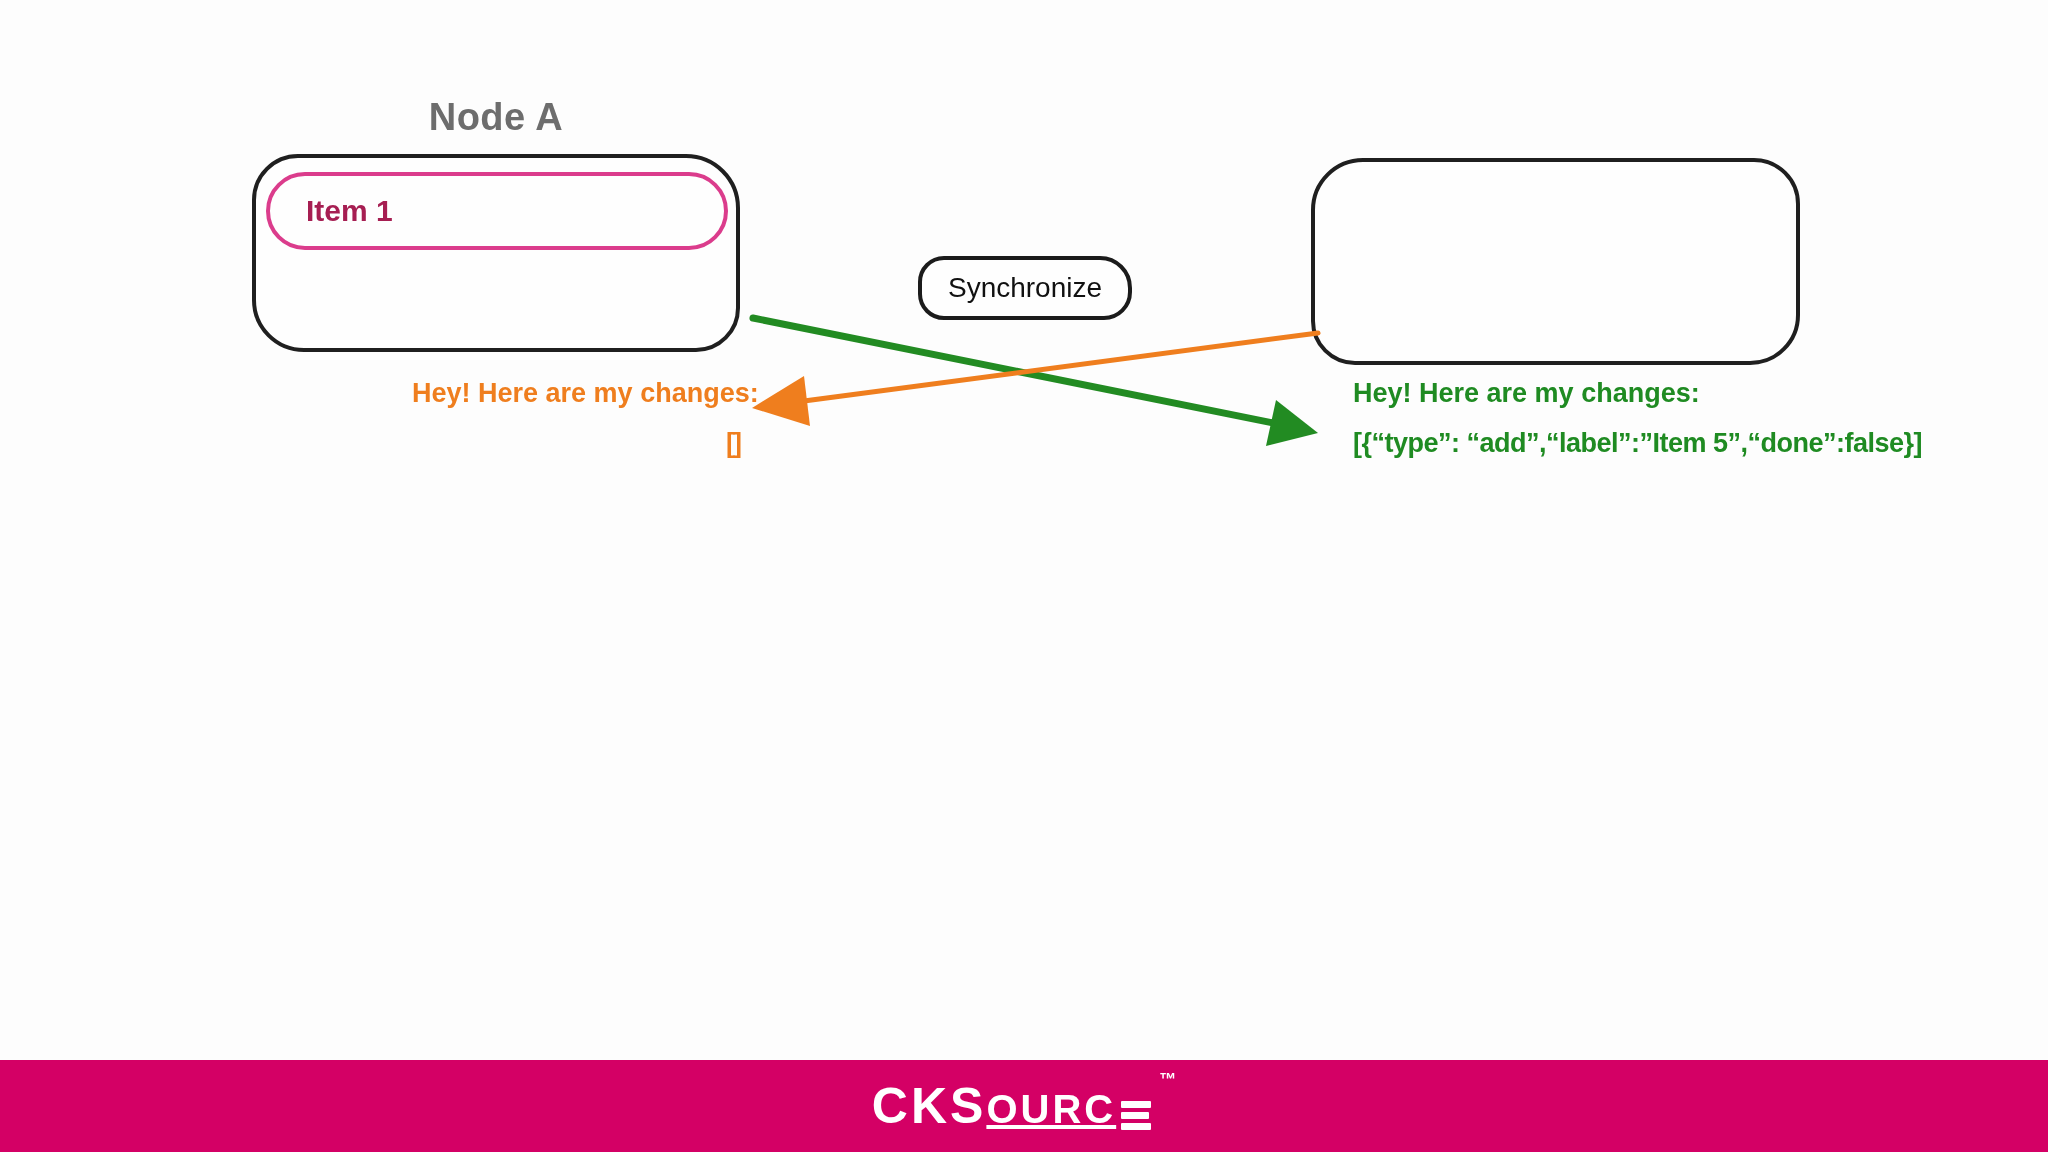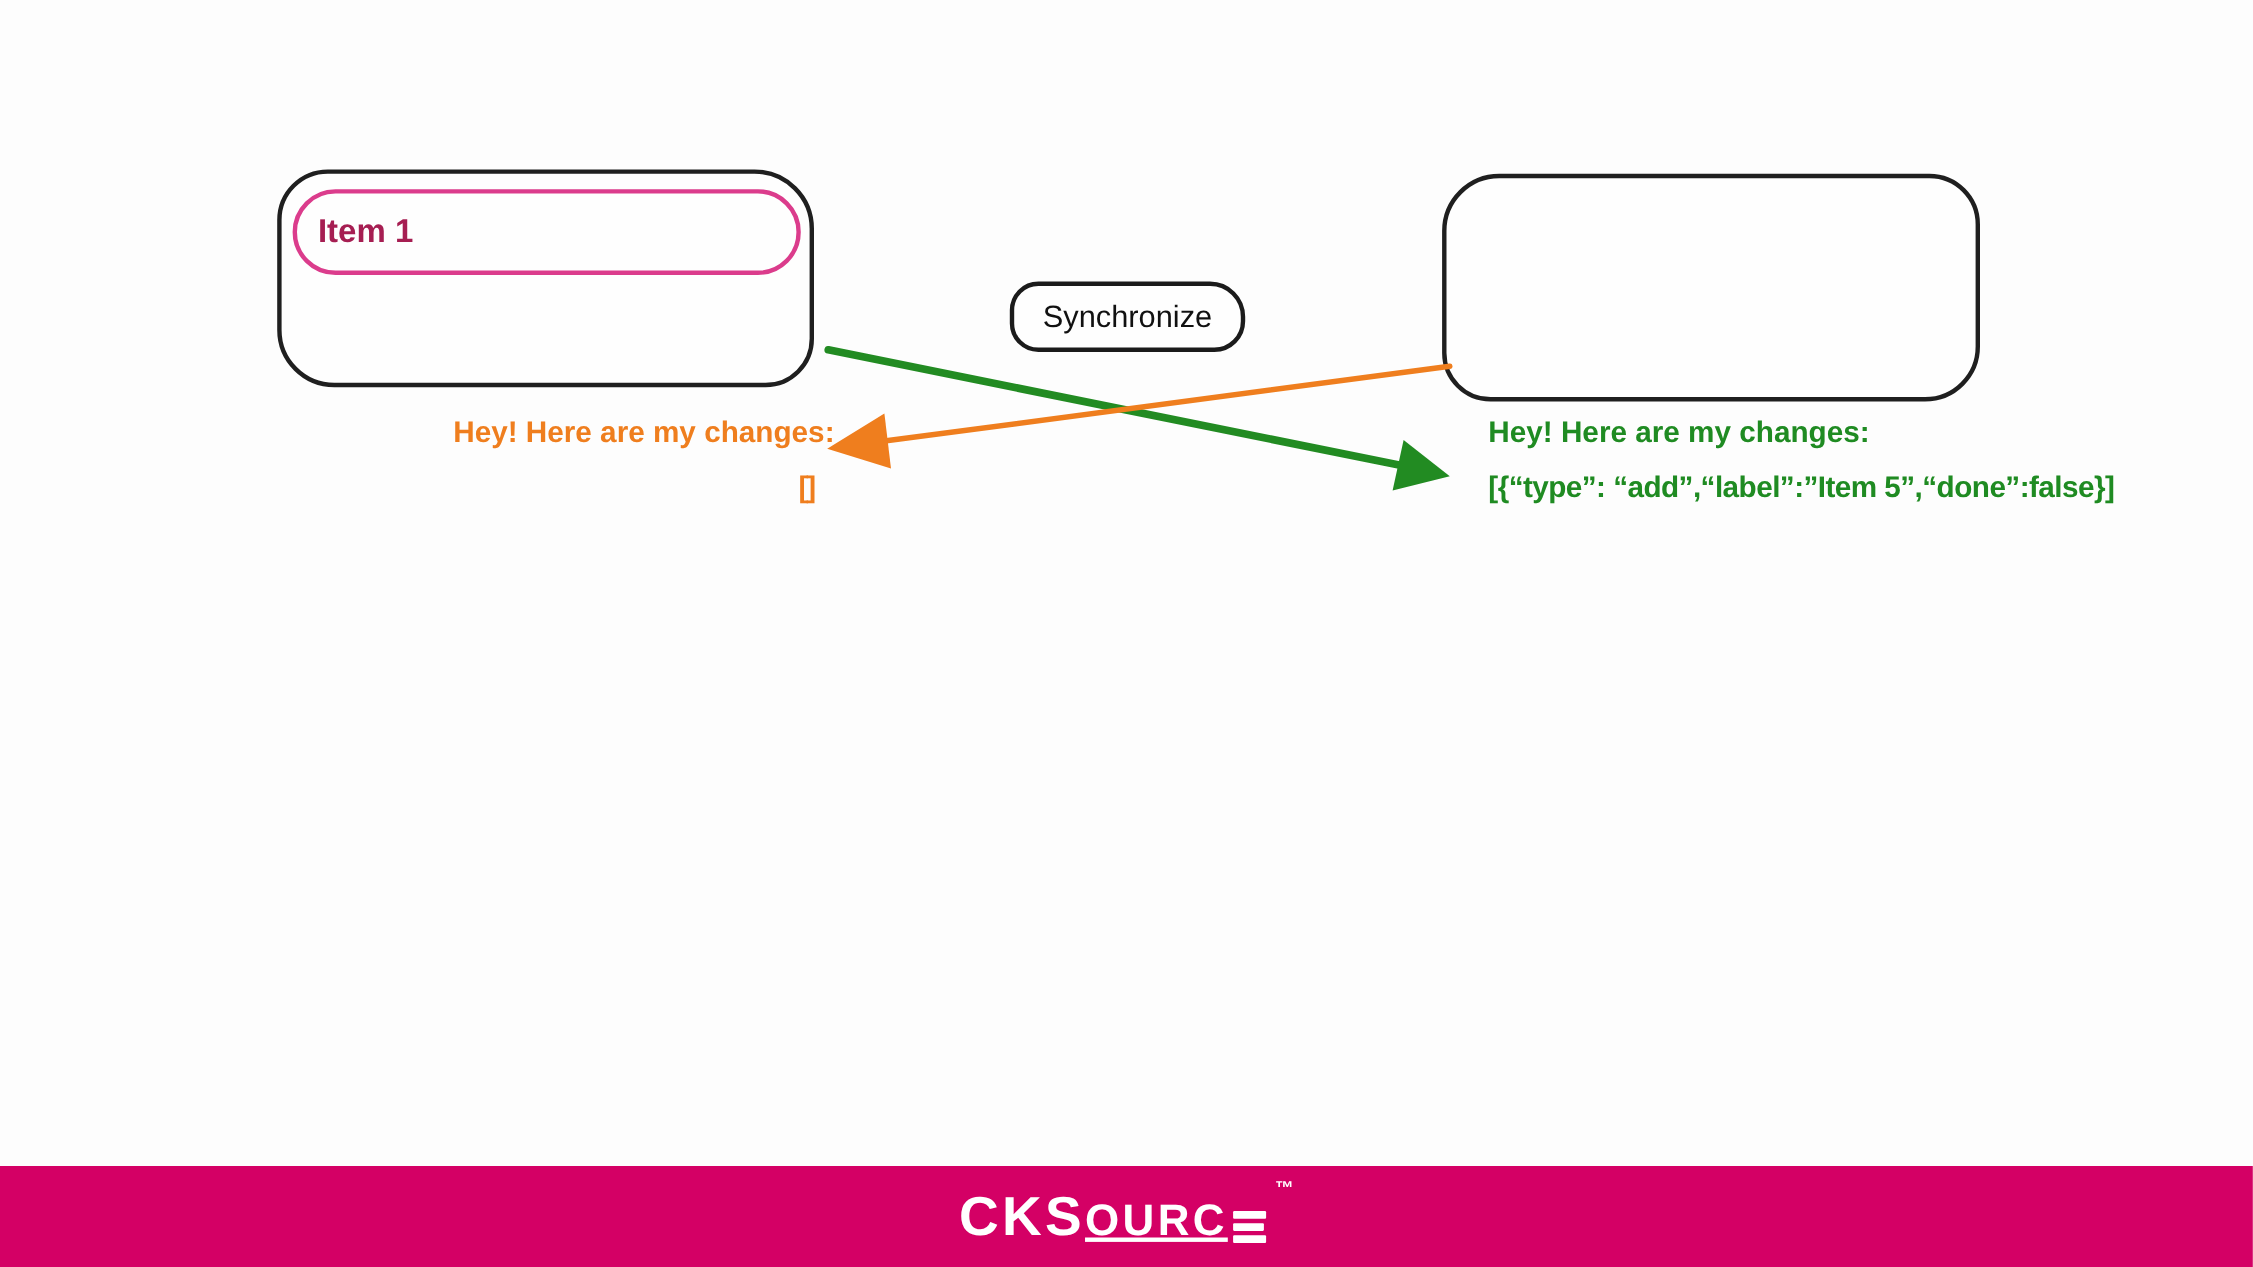--- a/index.html
+++ b/index.html
@@ -48,21 +48,21 @@
     left: 10px; top: 14px; width: 462px; height: 78px;
     border: 4px solid #db3c8c;
     border-radius: 42px;
     box-sizing: border-box;
     display: flex; align-items: center;
     background: #fefefe;
   }
   .item-label {
     font-size: 30px; font-weight: bold;
     color: #a61e52;
-    padding-left: 19px;
+    padding-left: 36px;
   }
 
   
   .sync-button {
     position: absolute;
     left: 918px; top: 220px; width: 214px; height: 64px;
     border: 4px solid #1b1b1b;
     border-radius: 26px 32px 28px 26px;
     box-sizing: border-box;
     background: #fefefe;
@@ -117,20 +117,21 @@
     margin-left: 8px;
     position: relative; top: -38px;
     letter-spacing: 0;
   }
 </style>
 </head>
 <body>
 
 <div class="canvas">
 
+  <div class="node-title node-a-title">Node A</div>
   <div class="node-box node-a-box">
     <div class="item-pill">
       <span class="item-label">Item 1</span>
     </div>
   </div>
 
   <div class="node-box node-b-box"></div>
 
   <div class="sync-button">Synchronize</div>
 

